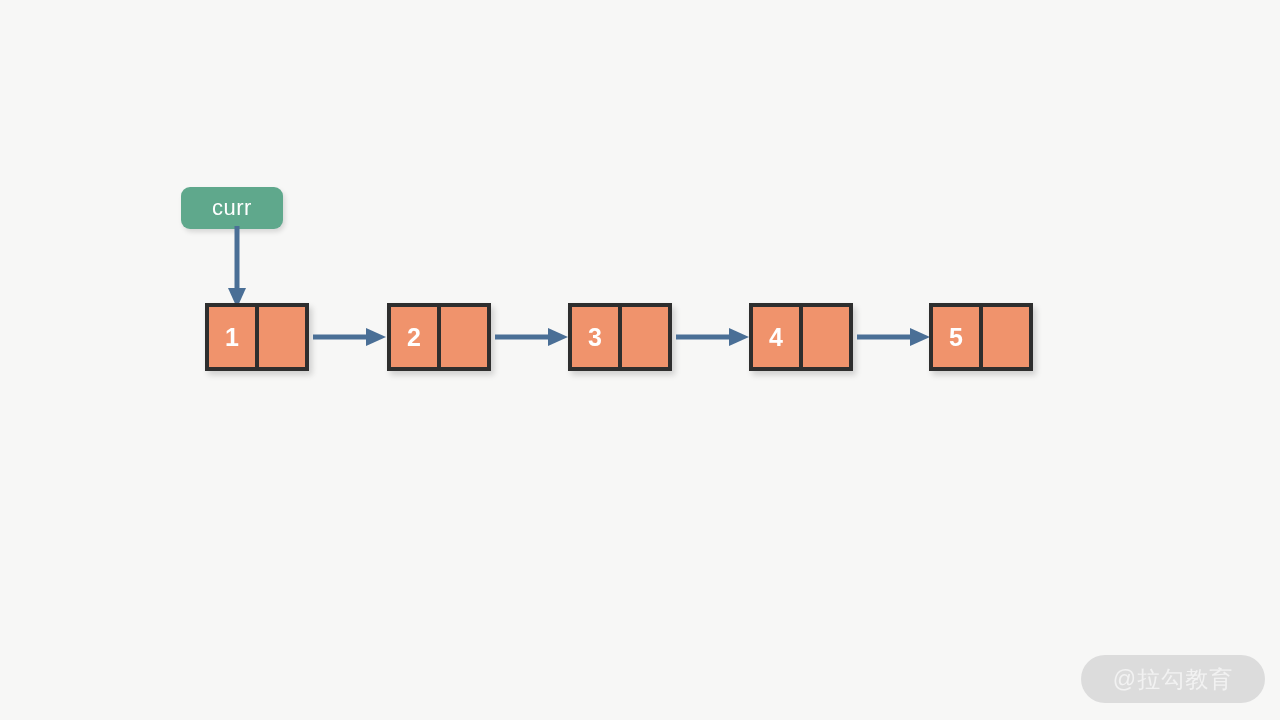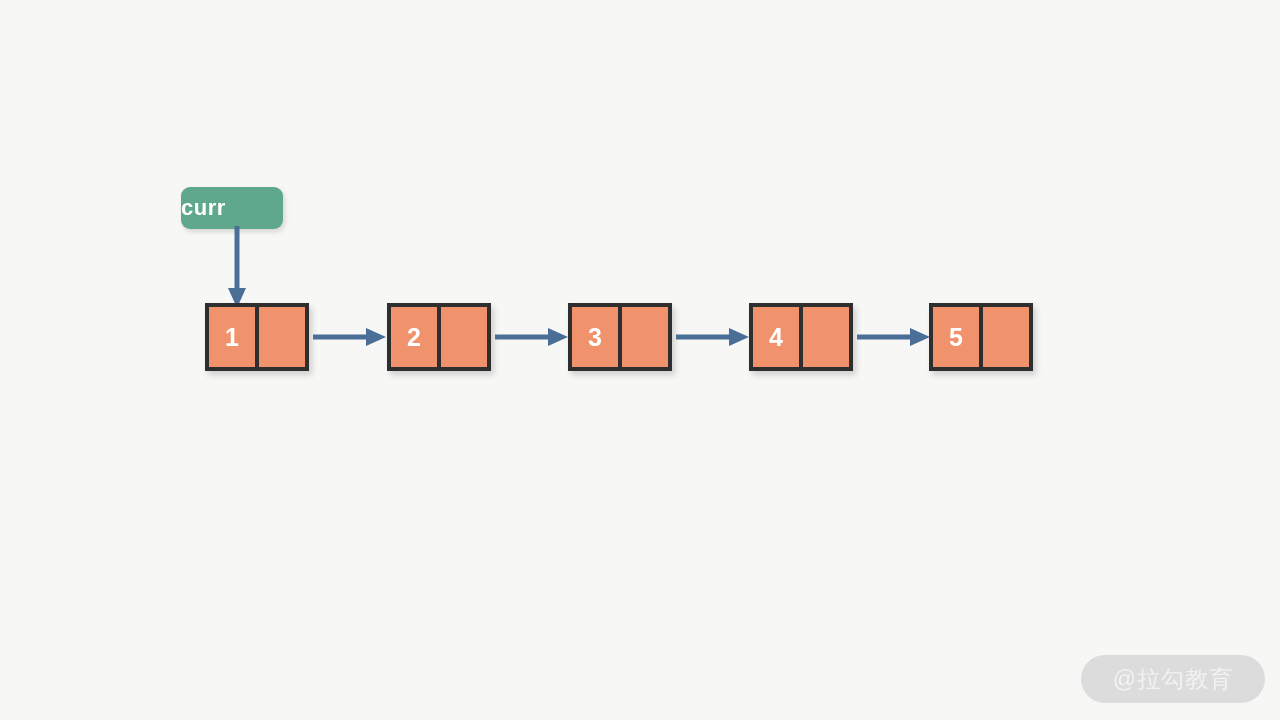--- a/index.html
+++ b/index.html
@@ -18,24 +18,24 @@
     position: relative;
     width: 1280px;
     height: 720px;
   }
 
   
   .pointer-label {
     position: absolute;
     display: flex;
     align-items: center;
-    justify-content: flex-start;
+    justify-content: center;
     border-radius: 9px;
     color: #ffffff;
-    font-weight: bold;
+    font-weight: normal;
     letter-spacing: 0.5px;
     box-shadow: 2px 3px 5px rgba(0,0,0,0.13);
     user-select: none;
   }
 
   
   .node {
     position: absolute;
     display: flex;
     box-sizing: border-box;

